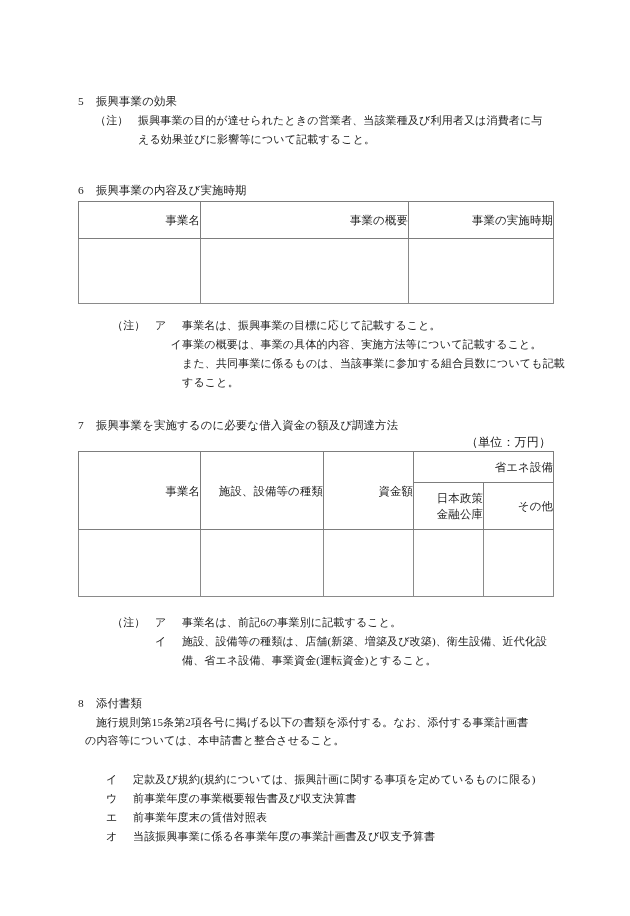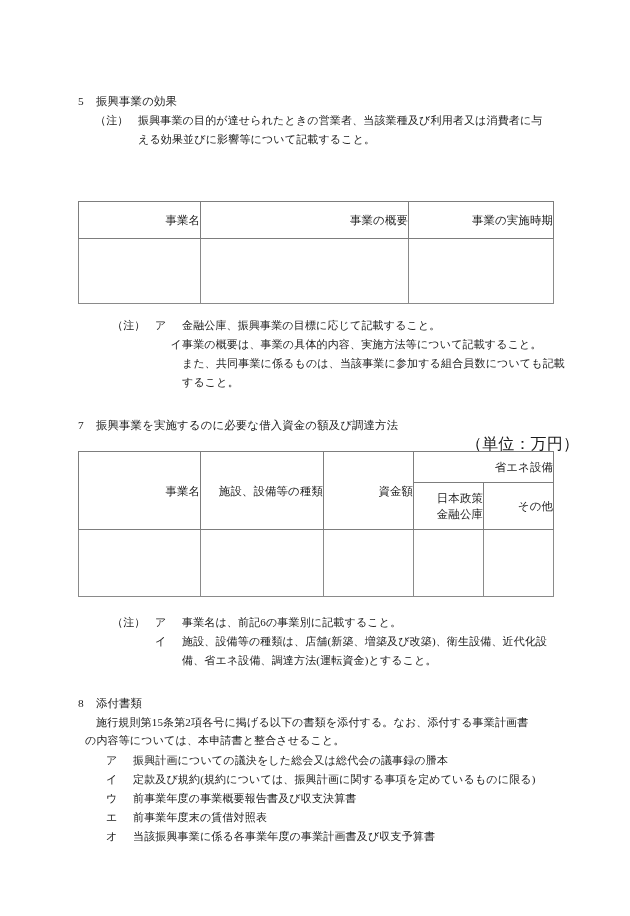--- a/index.html
+++ b/index.html
@@ -57,21 +57,21 @@
     border: 1px solid #7d7d7d;
     text-align: right;
     vertical-align: middle;
     padding: 0;
     line-height: 16px;
   }
   table.doc-table td.blank { border-color: #8a8a8a; }
 
   .unit {
     position: absolute;
-    font-size: 16px;
+    font-size: 12px;
     white-space: nowrap;
     letter-spacing: 0.15px;
   }
 
   .sub2 { line-height: 15px; }
 </style>
 </head>
 <body>
 
 <div class="page">
@@ -80,20 +80,23 @@
     <span class="n">5</span><span>振興事業の効果</span>
   </div>
 
   <div class="note-row" style="left:95px; top:101px;">
     <span class="marker" style="width:43px;">（注）</span><span>振興事業の目的が達せられたときの営業者、当該業種及び利用者又は消費者に与</span>
   </div>
   <div class="note-row" style="left:138px; top:120px;">
     <span>える効果並びに影響等について記載すること。</span>
   </div>
 
+  <div class="num-head" style="left:78px; top:171px;">
+    <span class="n">6</span><span>振興事業の内容及び実施時期</span>
+  </div>
 
   <table class="doc-table" style="left:78px; top:191px; width:475px;">
     <colgroup>
       <col style="width:122px;">
       <col style="width:208px;">
       <col style="width:145px;">
     </colgroup>
     <tbody>
       <tr>
         <td style="height:36px;">事業名</td>
@@ -102,21 +105,21 @@
       </tr>
       <tr>
         <td class="blank" style="height:64px;"></td>
         <td class="blank" style="height:64px;"></td>
         <td class="blank" style="height:64px;"></td>
       </tr>
     </tbody>
   </table>
 
   <div class="note-row" style="left:112px; top:306px;">
-    <span class="marker" style="width:43px;">（注）</span><span class="marker" style="width:27px;">ア</span><span>金融公庫、振興事業の目標に応じて記載すること。</span>
+    <span class="marker" style="width:43px;">（注）</span><span class="marker" style="width:27px;">ア</span><span>事業名は、振興事業の目標に応じて記載すること。</span>
   </div>
 
   <div class="note-row" style="left:155px; top:325px;text-align:right;">
     <span class="marker" style="width:27px;">イ</span><span>事業の概要は、事業の具体的内容、実施方法等について記載すること。</span>
   </div>
   <div class="note-row" style="left:182px; top:344px;">
     <span>また、共同事業に係るものは、当該事業に参加する組合員数についても記載</span>
   </div>
   <div class="note-row" style="left:182px; top:363px;">
     <span>すること。</span>
@@ -161,37 +164,34 @@
   </table>
 
   <div class="note-row" style="left:112px; top:603px;">
     <span class="marker" style="width:43px;">（注）</span><span class="marker" style="width:27px;">ア</span><span>事業名は、前記6の事業別に記載すること。</span>
   </div>
 
   <div class="note-row" style="left:155px; top:622px;">
     <span class="marker" style="width:27px;">イ</span><span>施設、設備等の種類は、店舗(新築、増築及び改築)、衛生設備、近代化設</span>
   </div>
   <div class="note-row" style="left:182px; top:641px;">
-    <span>備、省エネ設備、調達方法(運転資金)とすること。</span>
+    <span>備、省エネ設備、事業資金(運転資金)とすること。</span>
   </div>
 
   <div class="num-head" style="left:78px; top:684px;">
     <span class="n">8</span><span>添付書類</span>
   </div>
 
   <div class="note-row" style="left:96px; top:703px;">
     <span>施行規則第15条第2項各号に掲げる以下の書類を添付する。なお、添付する事業計画書</span>
   </div>
   <div class="note-row" style="left:85px; top:722px;font-family:Liberation Mono, monospace;">
     <span>の内容等については、本申請書と整合させること。</span>
   </div>
 
-  <div class="note-row" style="left:106px; top:741px;">
-    <span class="marker" style="width:27px;">ア</span><span>振興計画についての議決をした総会又は総代会の議事録の謄本</span>
-  </div>
   <div class="note-row" style="left:106px; top:760px;">
     <span class="marker" style="width:27px;">イ</span><span>定款及び規約(規約については、振興計画に関する事項を定めているものに限る)</span>
   </div>
   <div class="note-row" style="left:106px; top:779px;">
     <span class="marker" style="width:27px;">ウ</span><span>前事業年度の事業概要報告書及び収支決算書</span>
   </div>
   <div class="note-row" style="left:106px; top:798px;">
     <span class="marker" style="width:27px;">エ</span><span>前事業年度末の賃借対照表</span>
   </div>
   <div class="note-row" style="left:106px; top:817px;">

